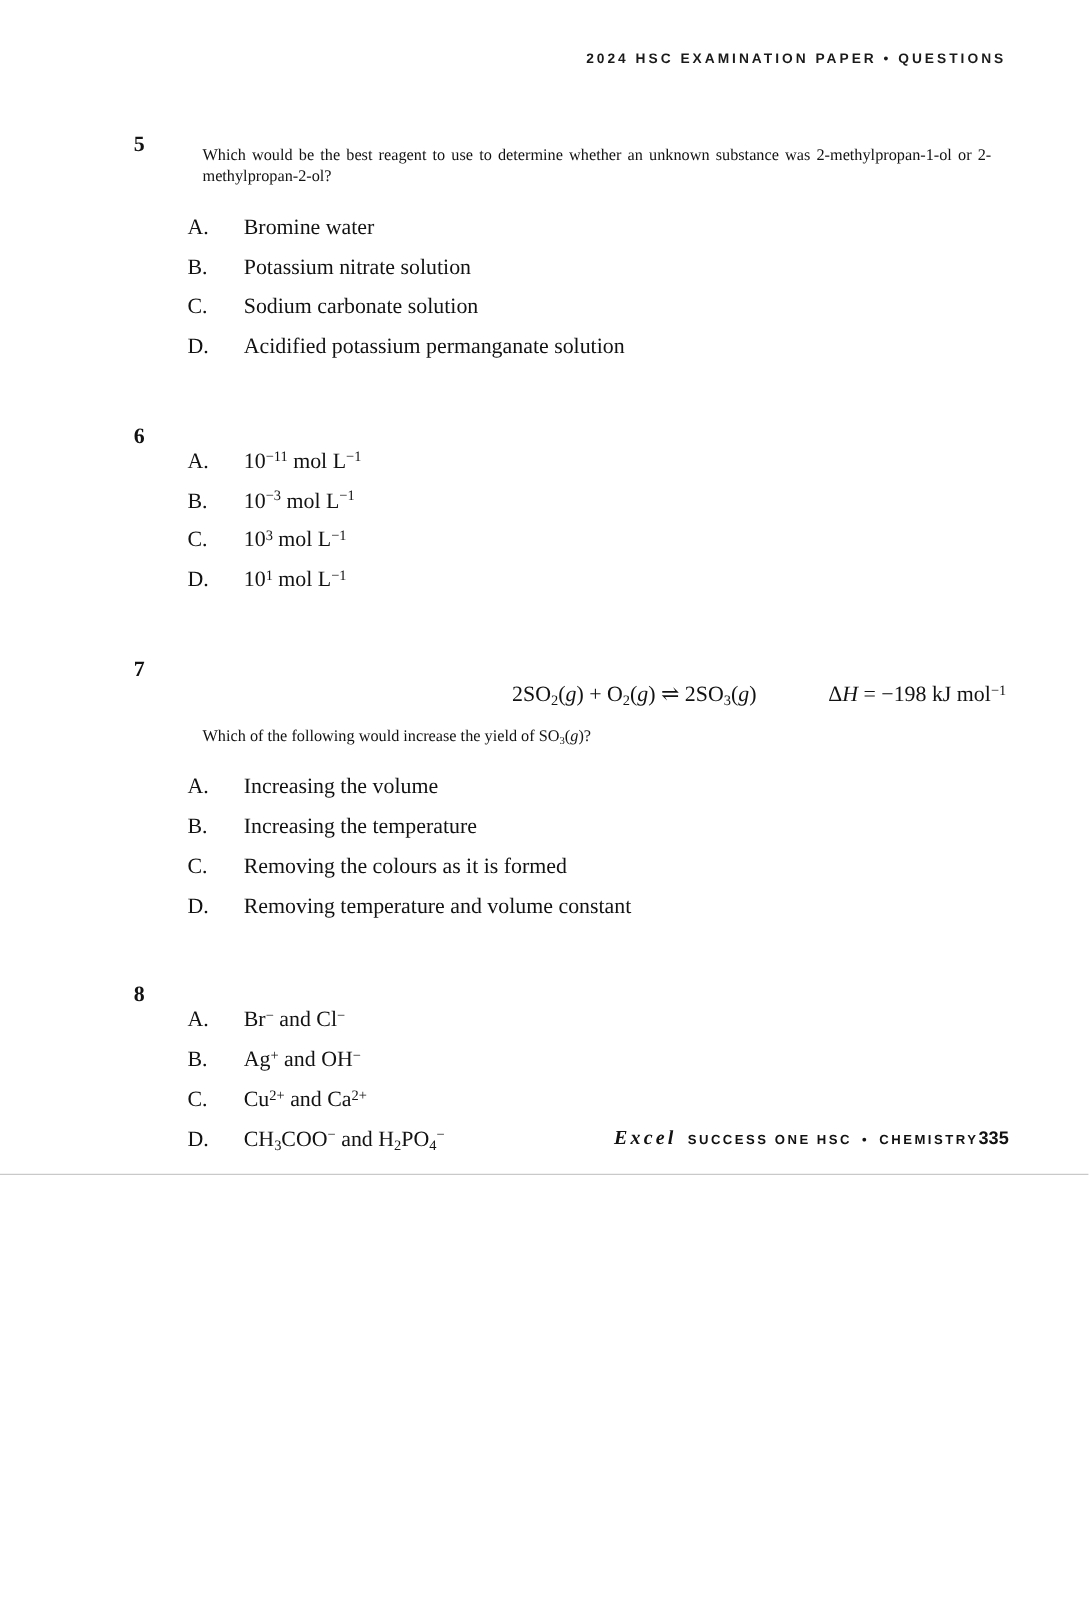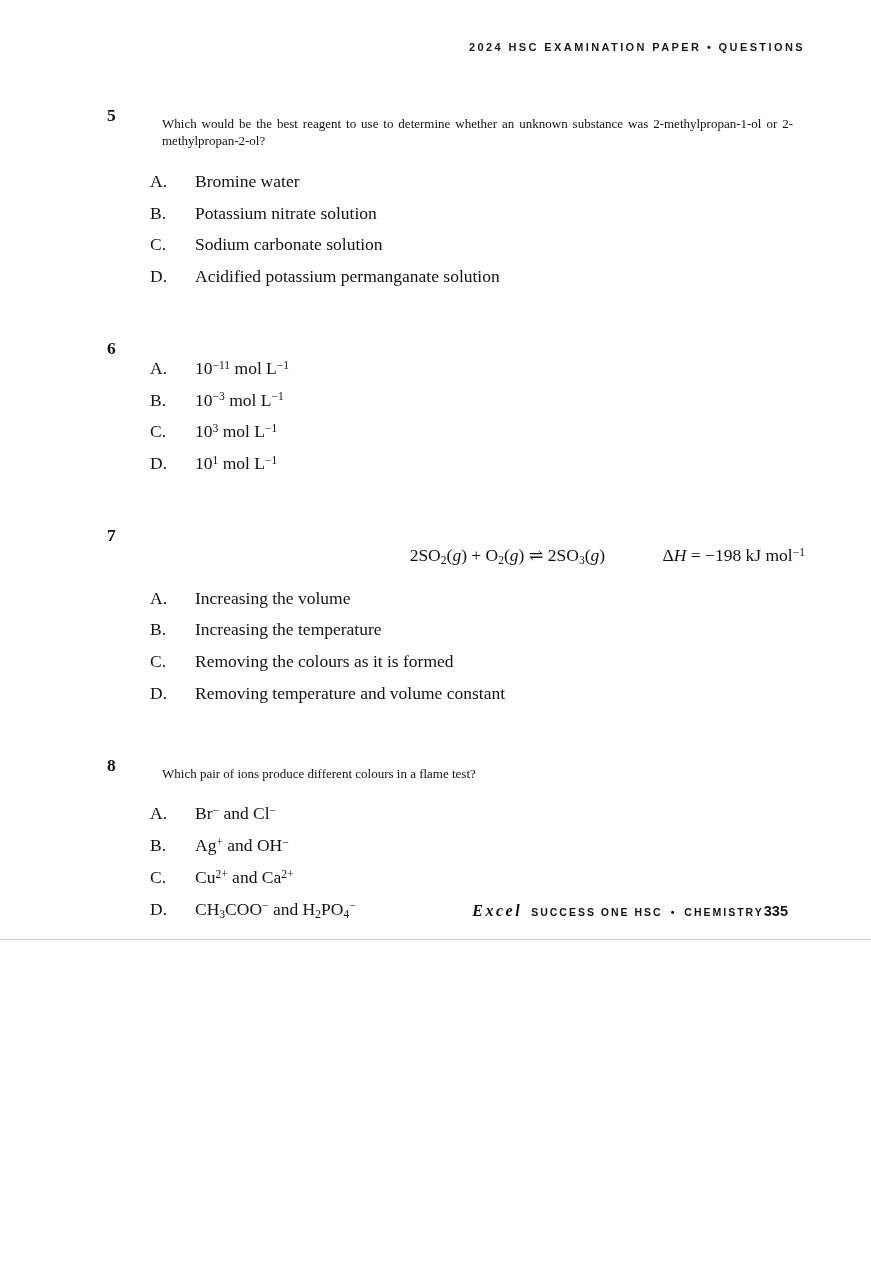--- a/index.html
+++ b/index.html
@@ -78,21 +78,21 @@
     position: relative;
     vertical-align: baseline;
   }
   sup { top: -0.45em; }
   sub { top: 0.28em; }
   .it { font-style: italic; }
 
   
   .footer {
     position: absolute;
-    right: 83px;
+    right: 64px;
     bottom: 36px;
     display: flex;
     align-items: baseline;
     white-space: nowrap;
   }
   .footer-brand {
     font-family: "Liberation Serif", "DejaVu Serif", serif;
     font-style: italic;
     font-weight: 700;
     font-size: 16px;
@@ -187,20 +187,21 @@
     </section>
 
     <section class="question">
       <div class="q-row">
         <div class="q-num">7</div>
         <div class="q-body">
           <div class="equation-row">
             <span class="equation"><span>2SO</span><sub>2</sub><span>(</span><span class="it">g</span><span>) + O</span><sub>2</sub><span>(</span><span class="it">g</span><span>) ⇌ 2SO</span><sub>3</sub><span>(</span><span class="it">g</span><span>)</span></span>
             <span class="enthalpy"><span>Δ</span><span class="it">H</span><span> = −198 kJ mol</span><sup>−1</sup></span>
           </div>
+          <p class="q-prompt single"><span>Which of the following would increase the yield of SO</span><sub>3</sub><span>(</span><span class="it">g</span><span>)?</span></p>
           <div class="options">
             <div class="option">
               <span class="opt-letter">A.</span>
               <span class="opt-text"><span>Increasing the volume</span></span>
             </div>
             <div class="option">
               <span class="opt-letter">B.</span>
               <span class="opt-text"><span>Increasing the temperature</span></span>
             </div>
             <div class="option">
@@ -213,21 +214,20 @@
             </div>
           </div>
         </div>
       </div>
     </section>
 
     <section class="question">
       <div class="q-row">
         <div class="q-num">8</div>
         <div class="q-body">
-          <p class="q-prompt single"><span>Which pair of ions produce different colours in a flame test?</span></p>
           <div class="options">
             <div class="option">
               <span class="opt-letter">A.</span>
               <span class="opt-text"><span>Br</span><sup>−</sup><span> and Cl</span><sup>−</sup></span>
             </div>
             <div class="option">
               <span class="opt-letter">B.</span>
               <span class="opt-text"><span>Ag</span><sup>+</sup><span> and OH</span><sup>−</sup></span>
             </div>
             <div class="option">

